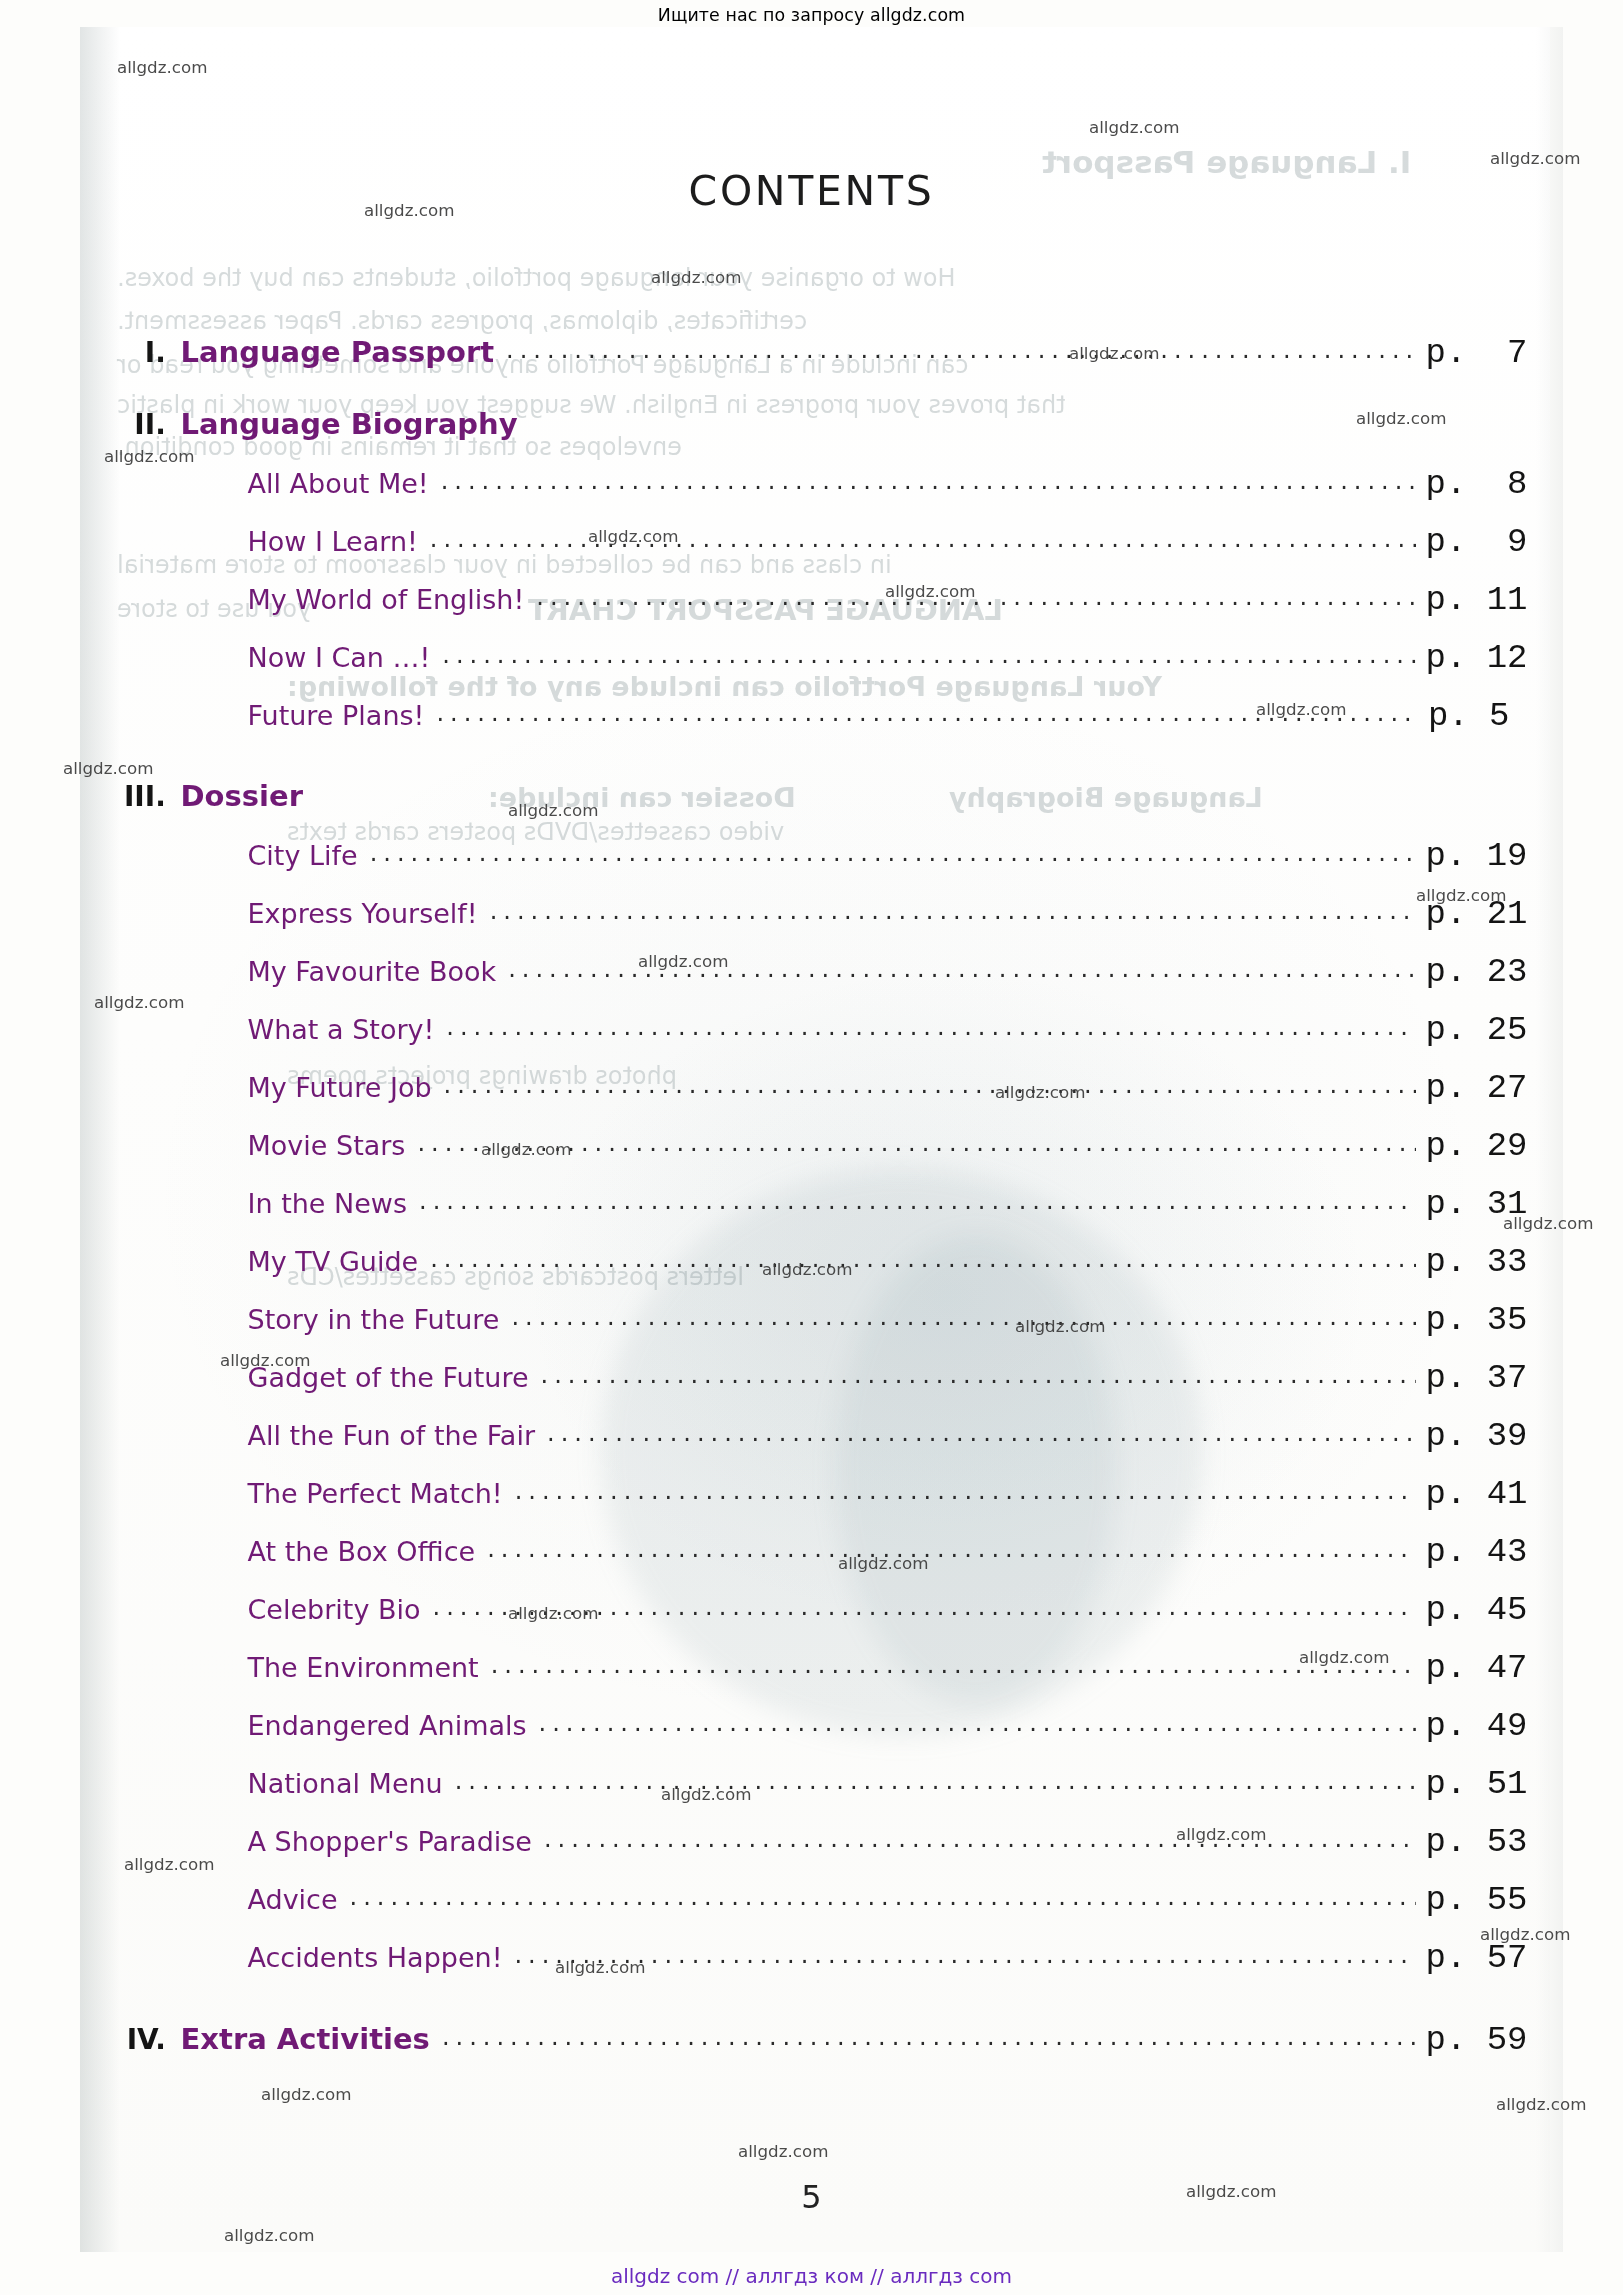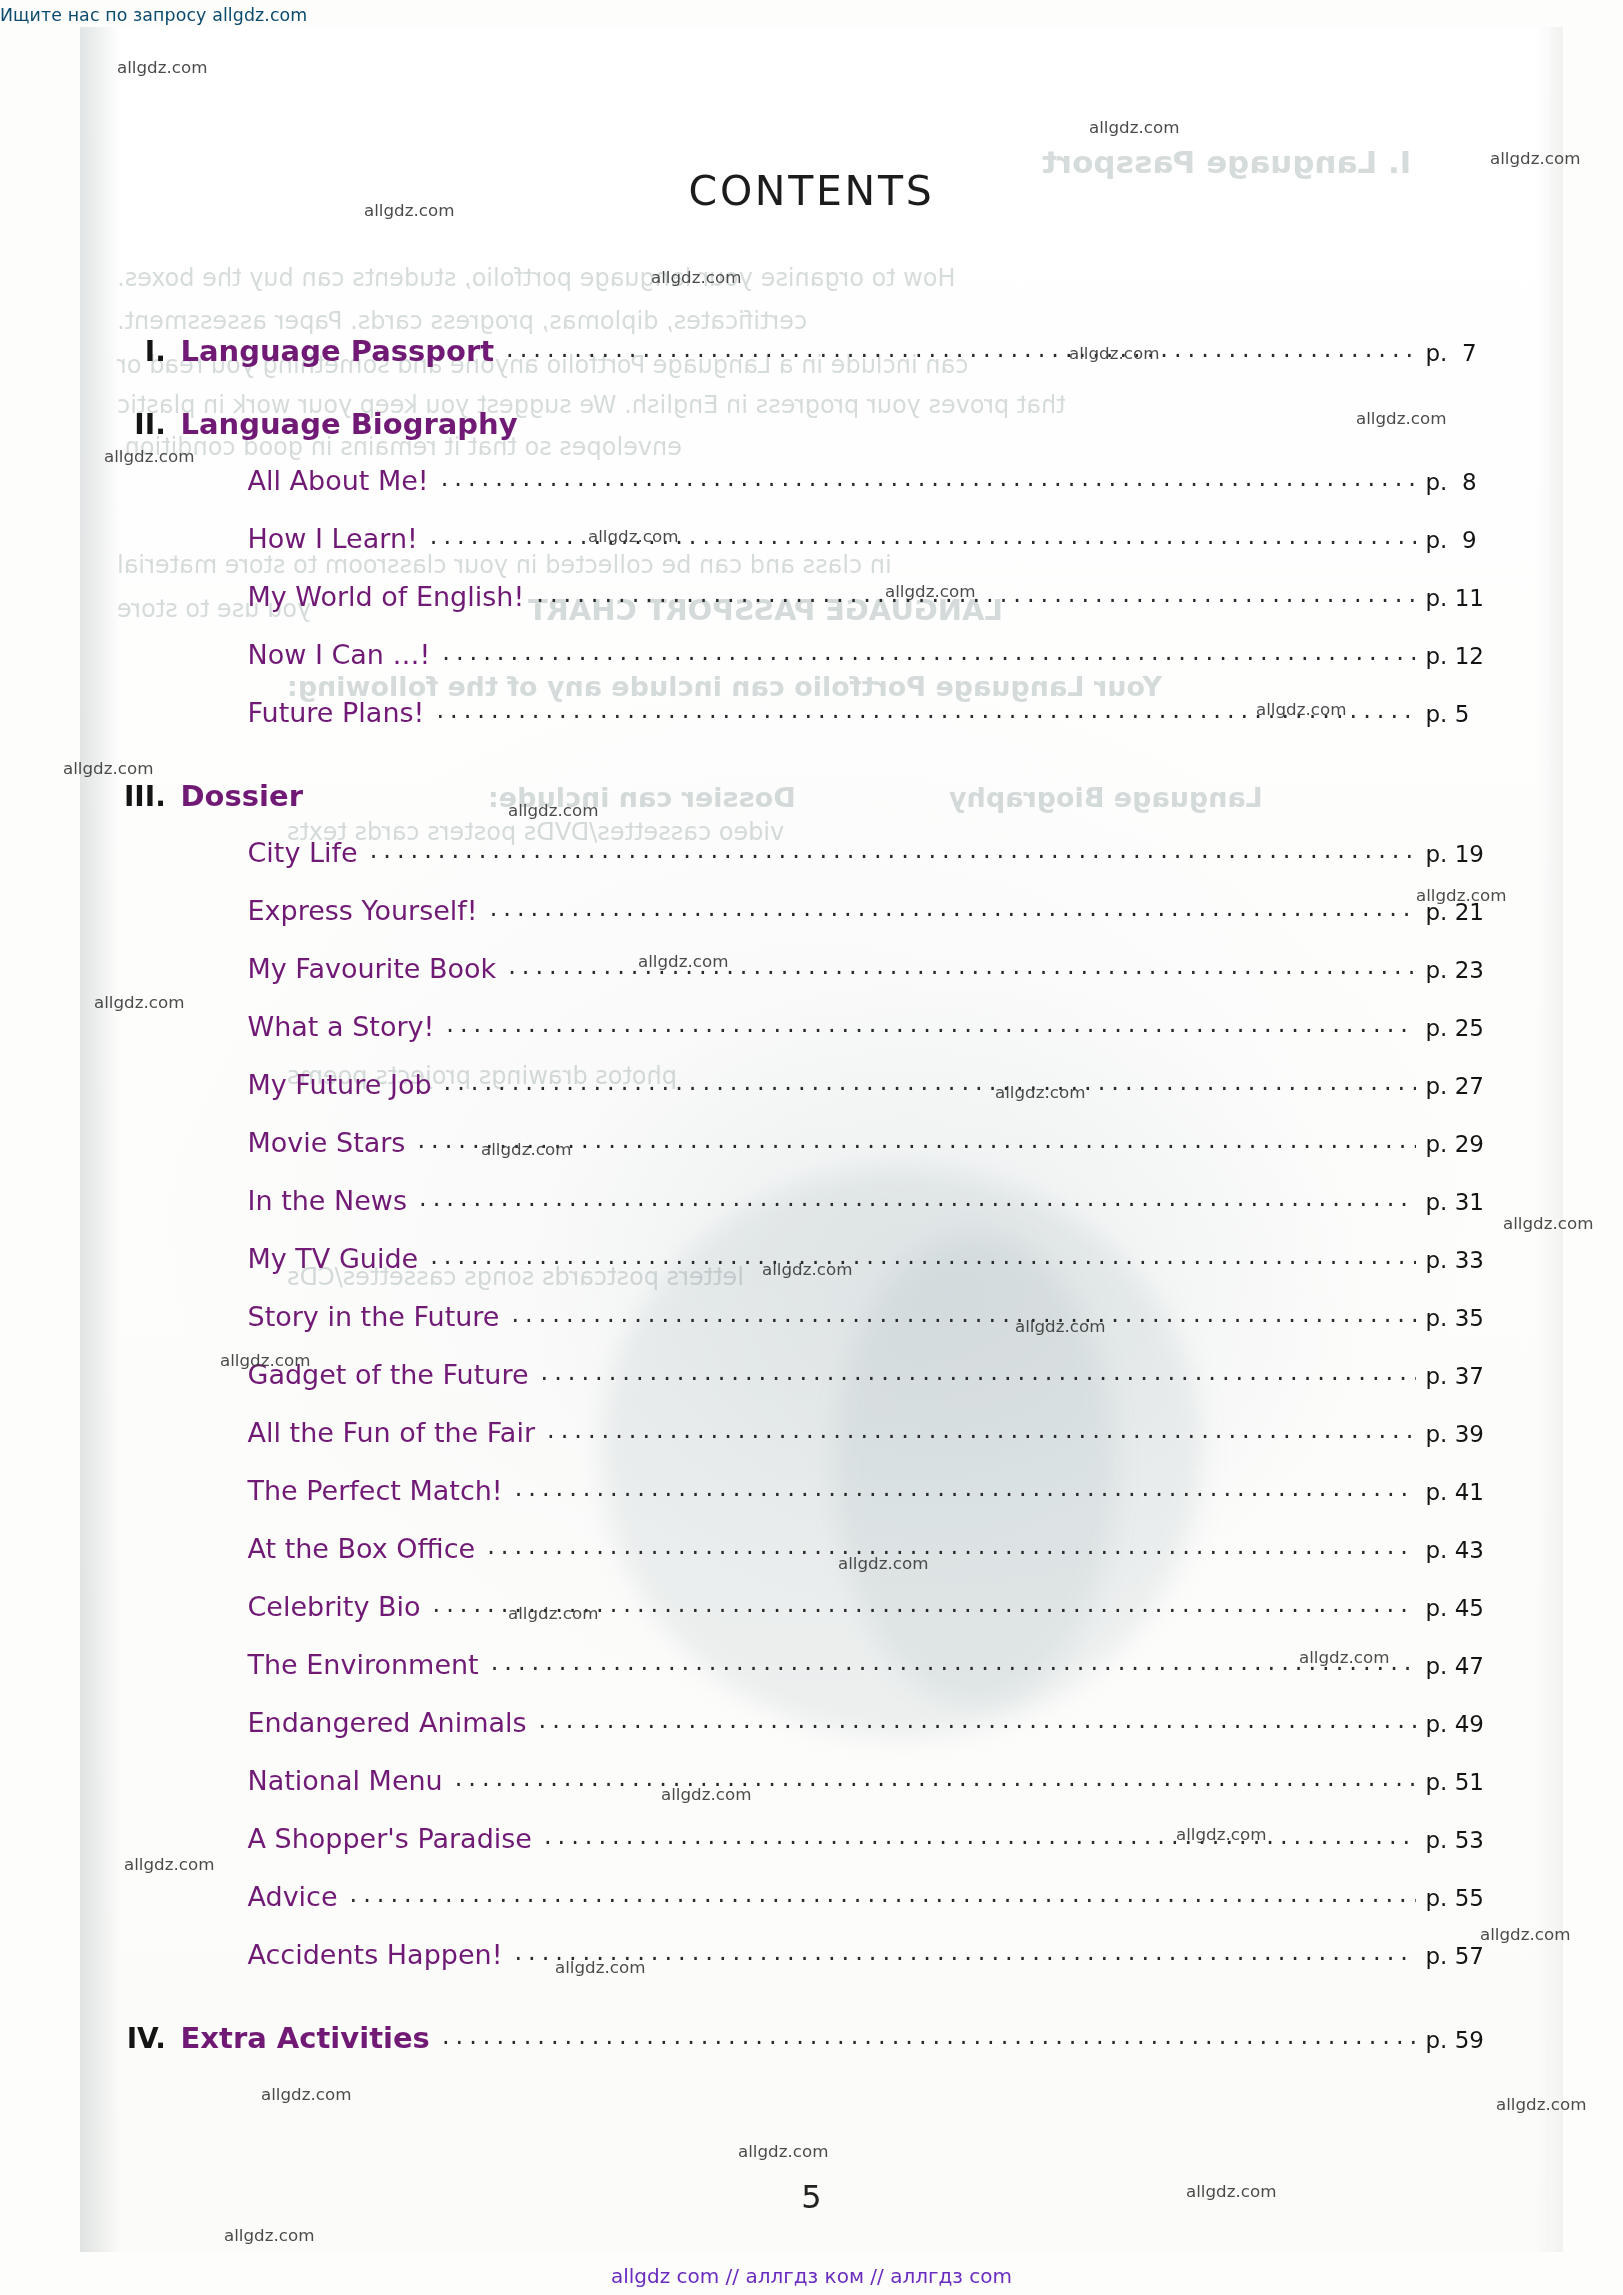--- a/index.html
+++ b/index.html
@@ -55,23 +55,23 @@
     filter: blur(12px);
     pointer-events: none;
   }
 
   
   #top-banner {
     position: absolute;
     left: 0;
     top: 0;
     width: 100%;
-    text-align: left;
+    text-align: center;
     font-size: 17.4px;
-    color: #0c4a6e;
+    color: #000000;
     font-family: "DejaVu Sans", sans-serif;
     padding-top: 5.3px;
     letter-spacing: 0.1px;
   }
 
   
   #bottom-banner {
     position: absolute;
     left: 0;
     bottom: 6.7px;
@@ -156,24 +156,25 @@
     margin: 0 9.4px 0 12px;
     font-size: 24px;
     color: #2a2a2a;
     letter-spacing: 6px;
     position: relative;
     top: -4px;
   }
   .toc-page {
     flex: 0 0 auto;
     width: 84px;
-    text-align: left;
-    font-size: 23px;
+    text-align: right;
+    font-size: 34px;
     color: #141414;
     white-space: pre;
+    font-family: Liberation Mono, monospace;
   }
   .gap-small { height: 14.7px; }
   .gap-med { height: 24px; }
 
   
   #page-number {
     position: absolute;
     top: 2178px;
     left: 0;
     width: 1623px;

